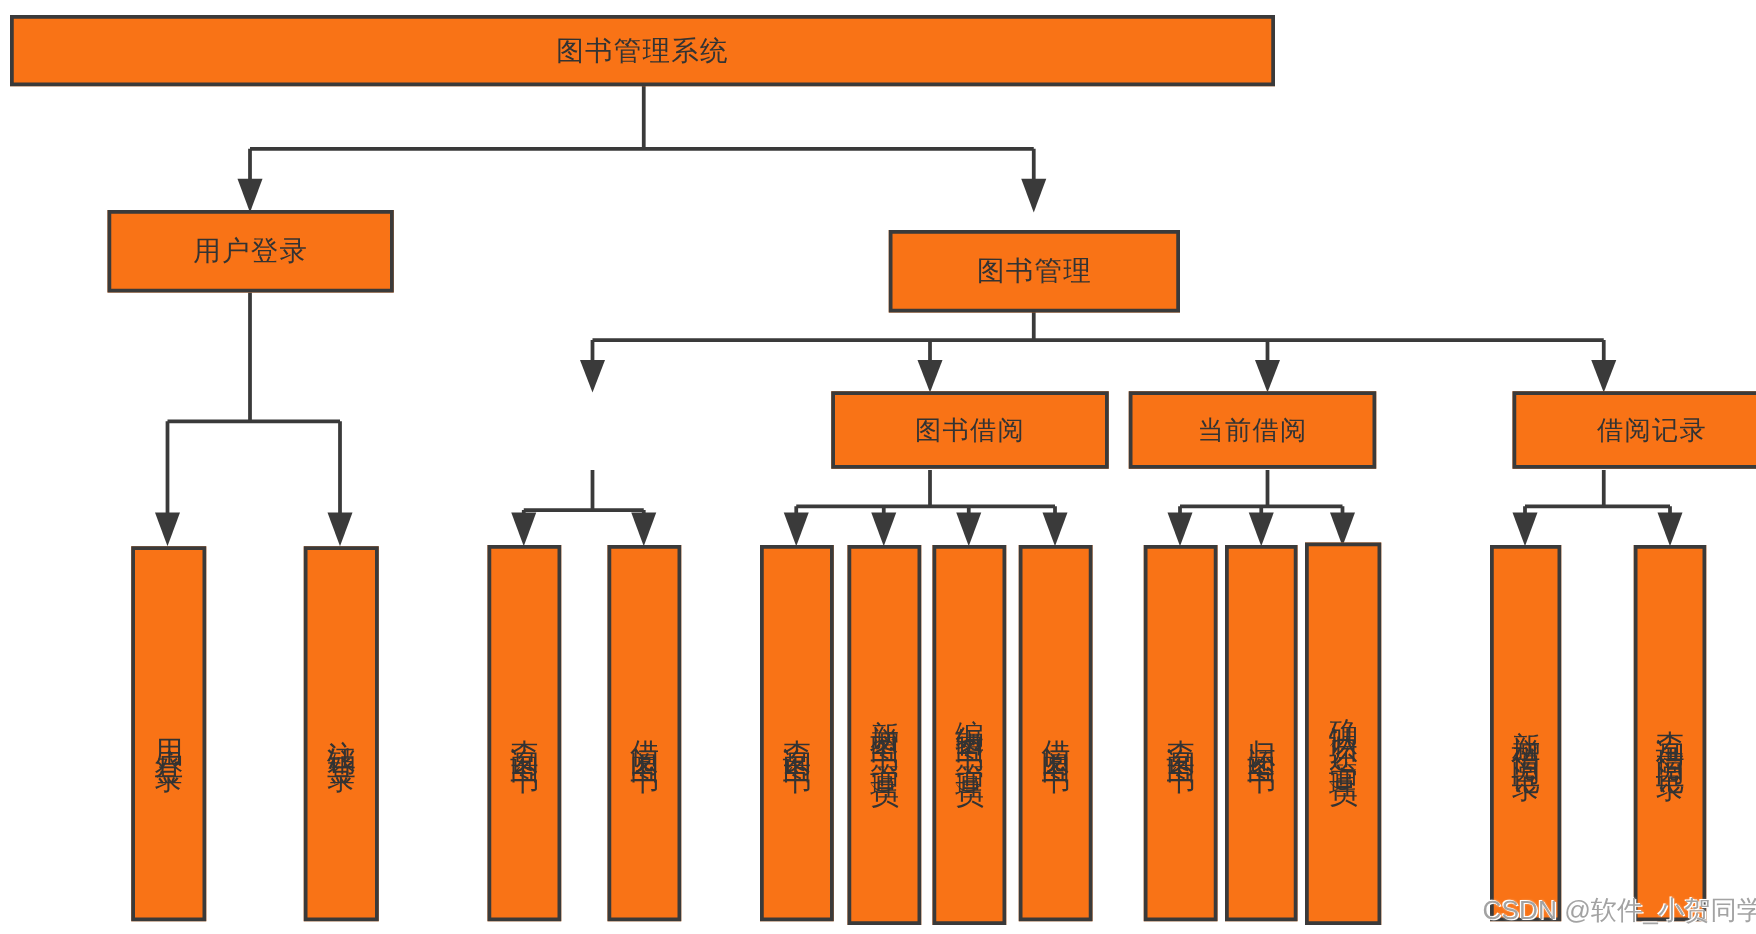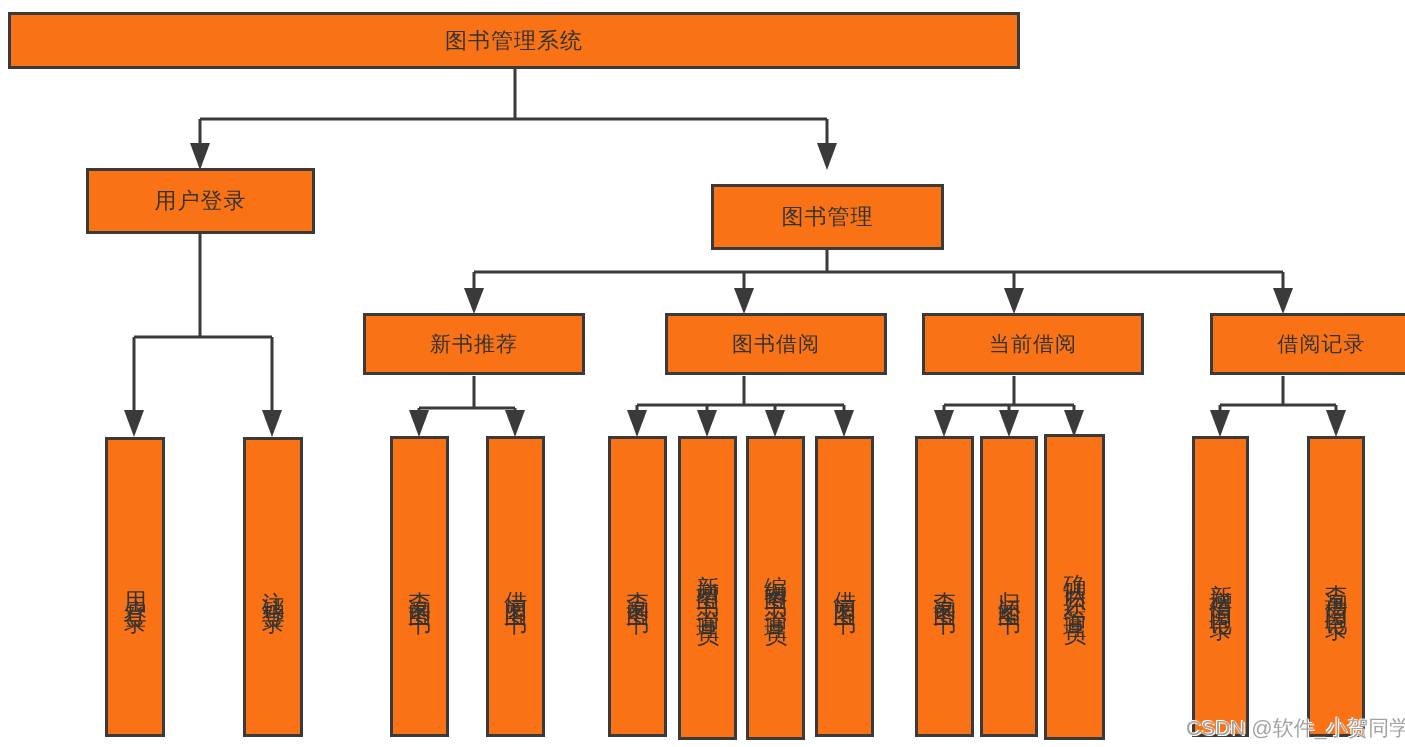--- a/index.html
+++ b/index.html
@@ -105,27 +105,24 @@
     <span class="hlabel">图书管理系统</span>
   </div>
 
   <div class="node" style="left:86px; top:168px; width:229px; height:66px;">
     <span class="hlabel">用户登录</span>
   </div>
   <div class="node" style="left:711px; top:184px; width:233px; height:66px;">
     <span class="hlabel">图书管理</span>
   </div>
 
-  <div class="node lv3" style="left:363px; top:313px; width:222px; height:62px;">
-    <span class="hlabel">新书推荐</span>
-  </div>
   <div class="node lv3" style="left:665px; top:313px; width:222px; height:62px;">
     <span class="hlabel">图书借阅</span>
   </div>
-  <div class="node lv3" style="left:922px; top:313px; width:222px; height:62px;">
+  <div class="node lv3" style="left:903px; top:313px; width:198px; height:62px;">
     <span class="hlabel">当前借阅</span>
   </div>
   <div class="node lv3" style="left:1172px; top:313px; width:223px; height:62px;margin-left:38px;">
     <span class="hlabel">借阅记录</span>
   </div>
 
   <div class="node" style="left:105px; top:437px; width:60px; height:300px;">
     <span class="vtext">用户登录</span>
   </div>
   <div class="node" style="left:243px; top:437px; width:60px; height:300px;">

